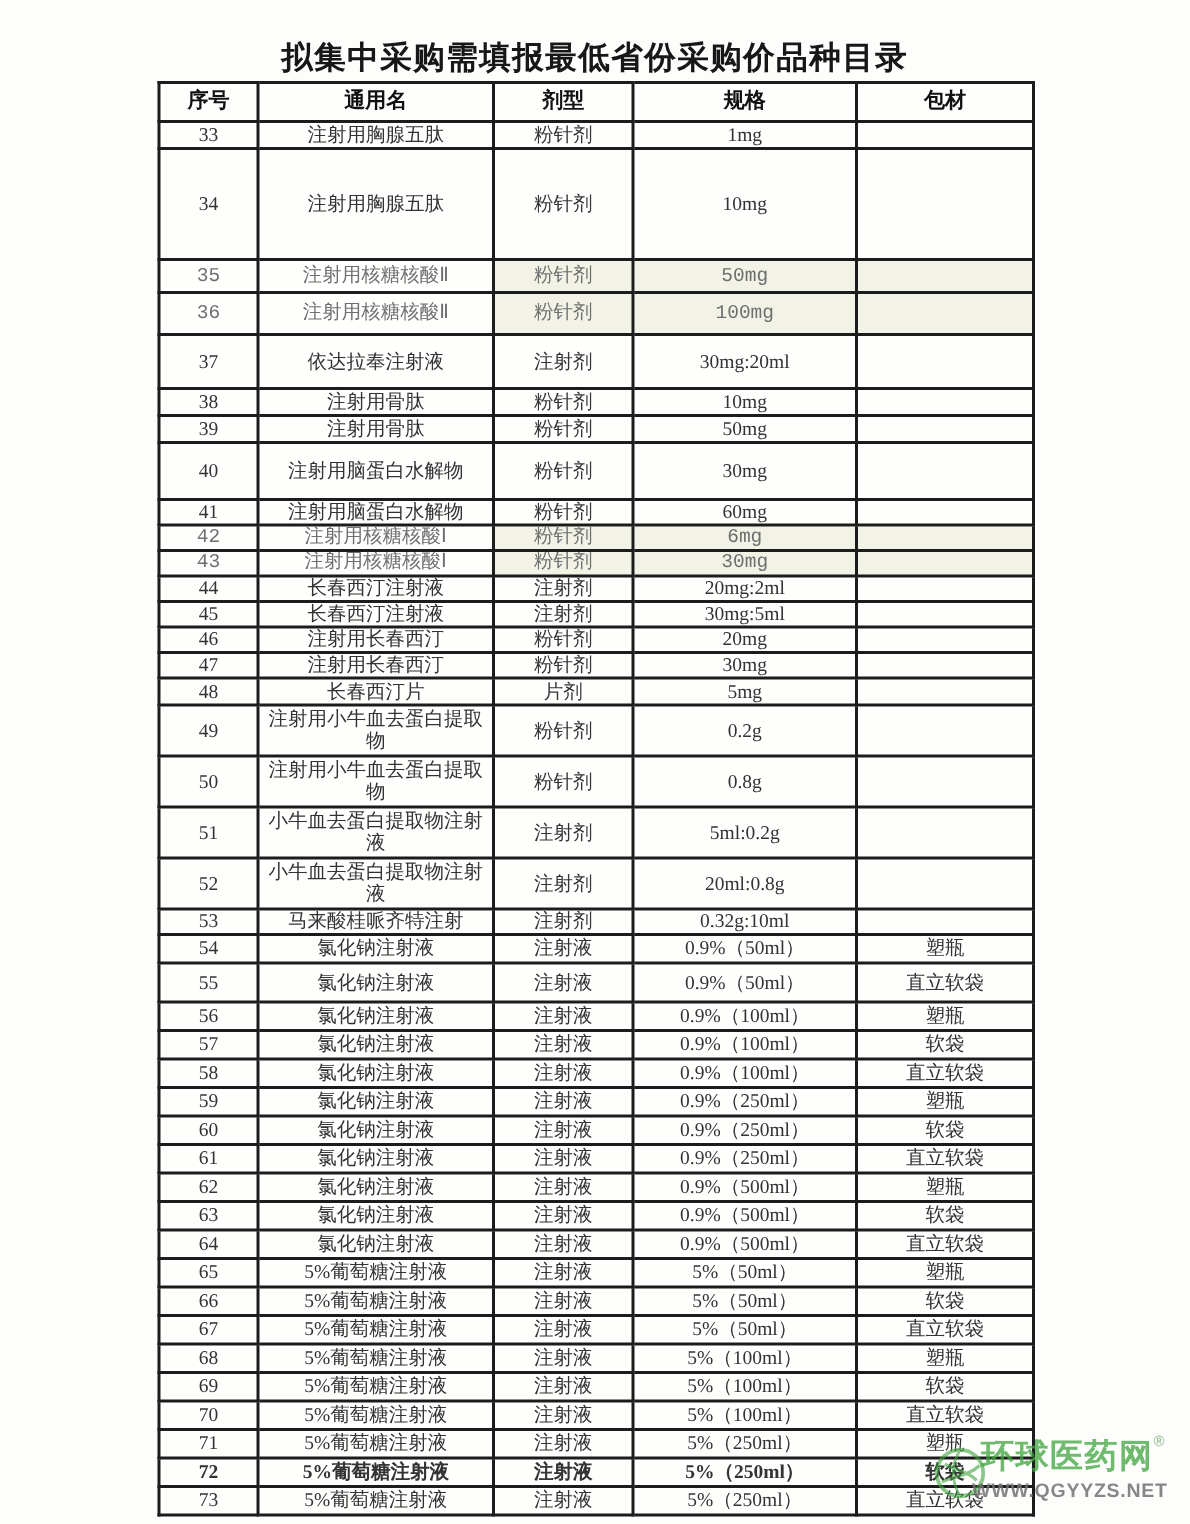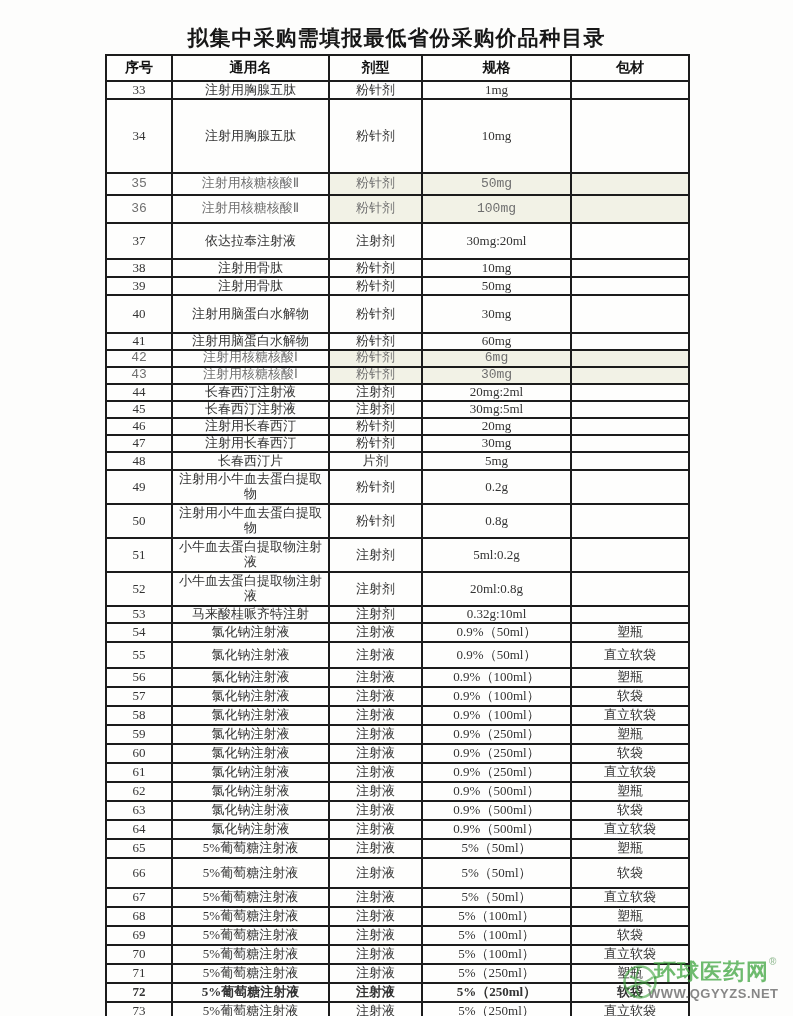--- a/index.html
+++ b/index.html
@@ -313,21 +313,21 @@
           <td class="c-spec">0.9%（500ml）</td>
           <td class="c-pack">直立软袋</td>
         </tr>
         <tr style="height: 19px;">
           <td class="c-no">65</td>
           <td class="c-name">5%葡萄糖注射液</td>
           <td class="c-form">注射液</td>
           <td class="c-spec">5%（50ml）</td>
           <td class="c-pack">塑瓶</td>
         </tr>
-        <tr style="height: 30px;">
+        <tr style="height: 19px;">
           <td class="c-no">66</td>
           <td class="c-name">5%葡萄糖注射液</td>
           <td class="c-form">注射液</td>
           <td class="c-spec">5%（50ml）</td>
           <td class="c-pack">软袋</td>
         </tr>
         <tr style="height: 19px;">
           <td class="c-no">67</td>
           <td class="c-name">5%葡萄糖注射液</td>
           <td class="c-form">注射液</td>

